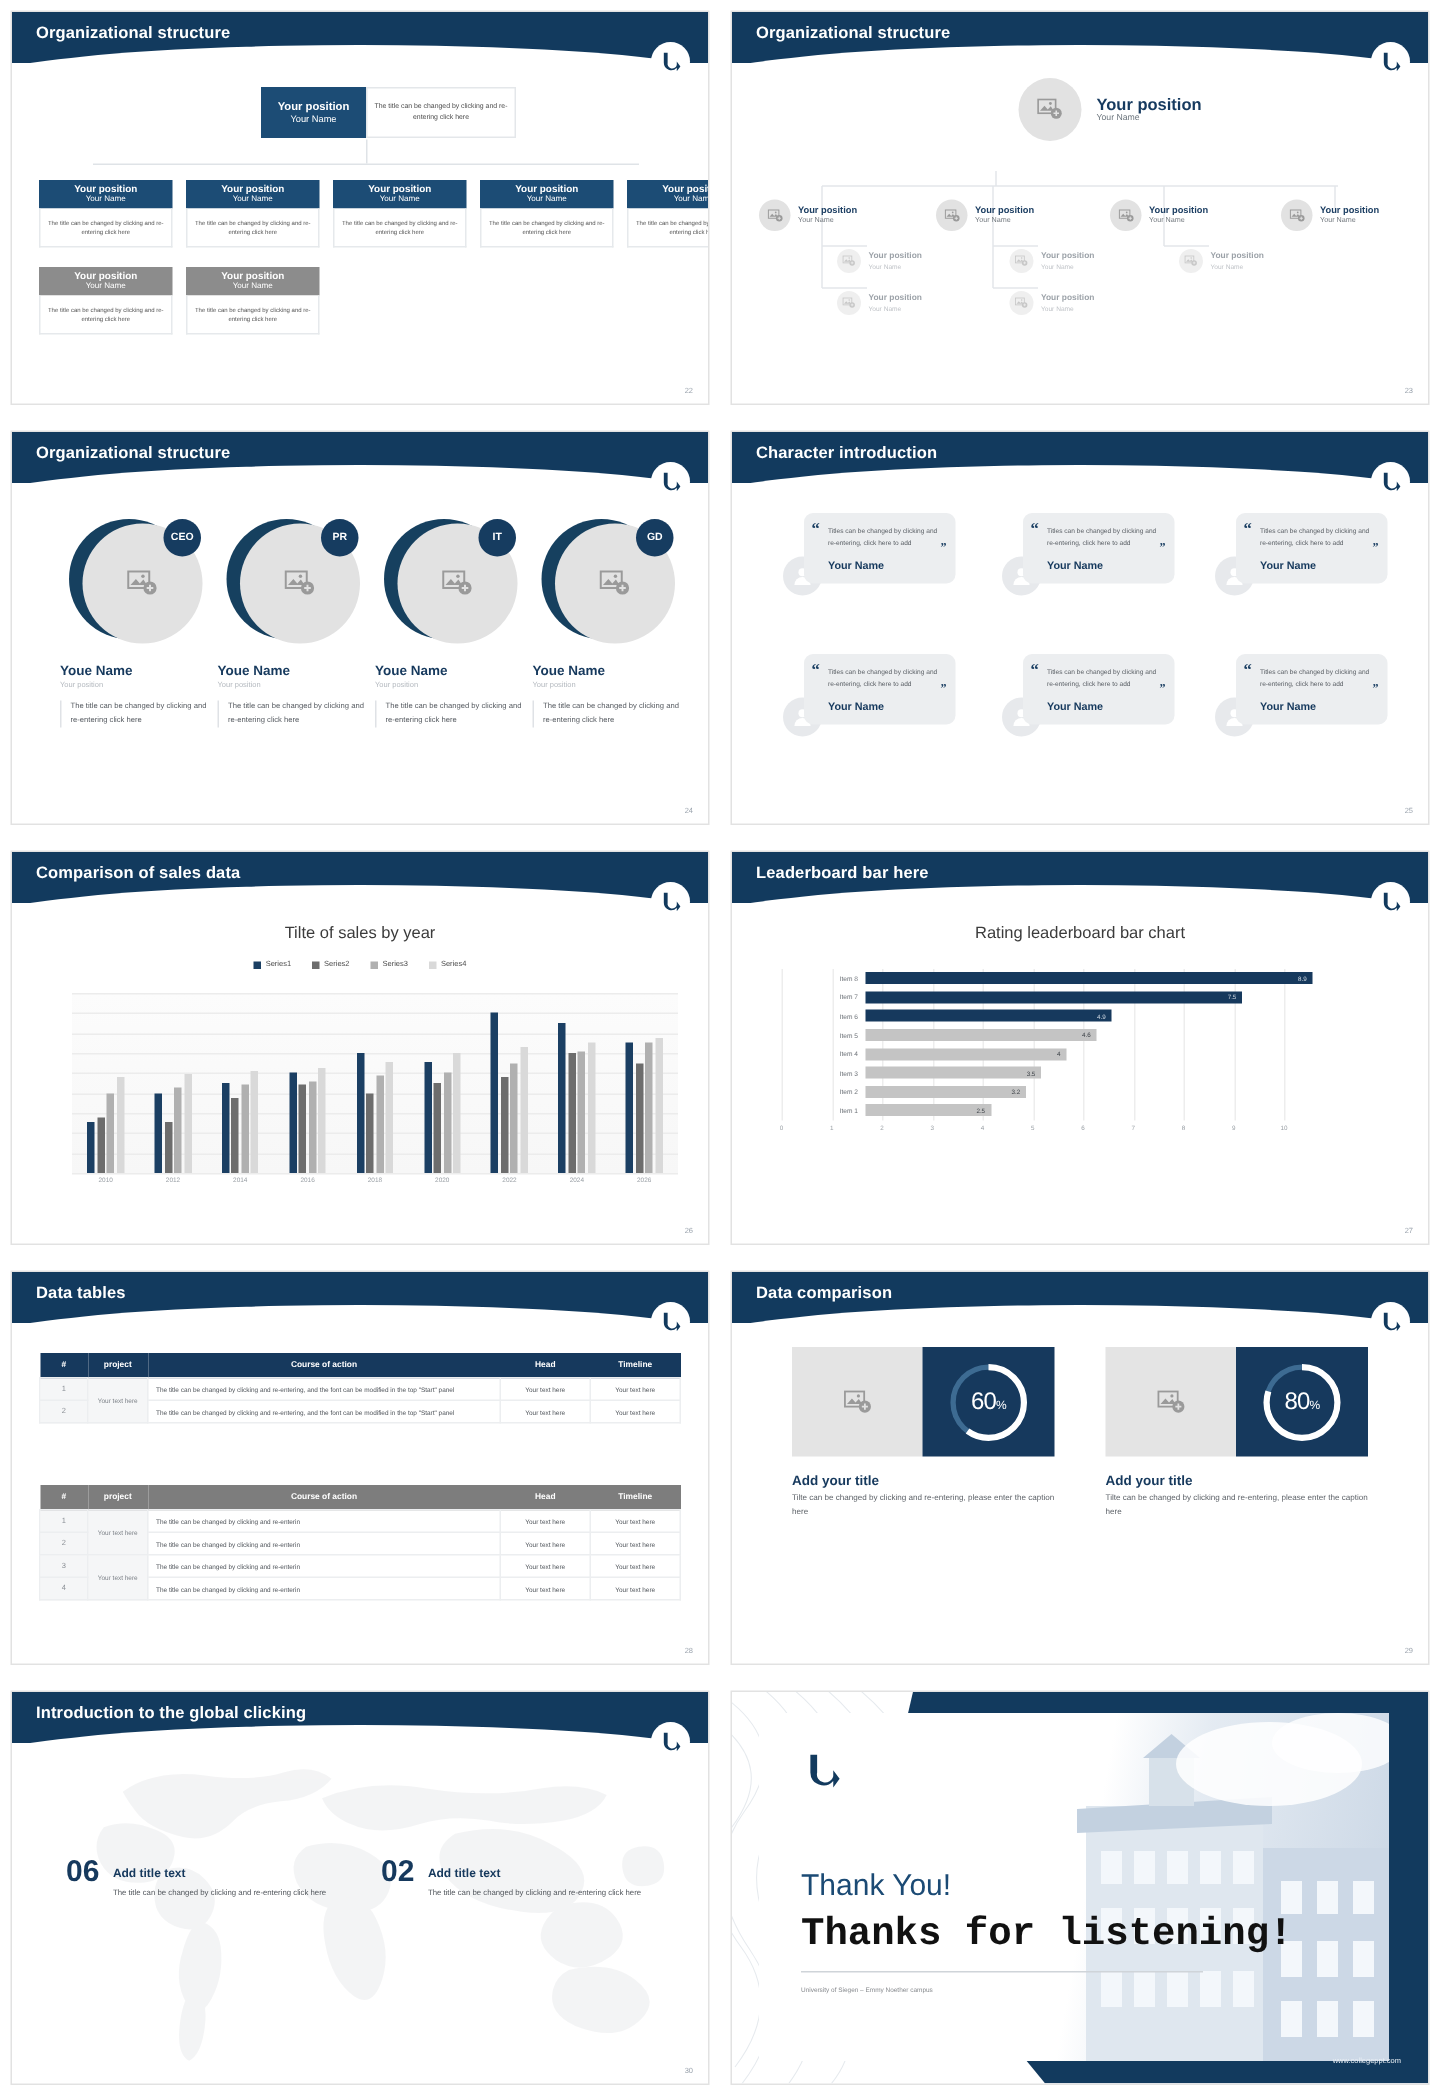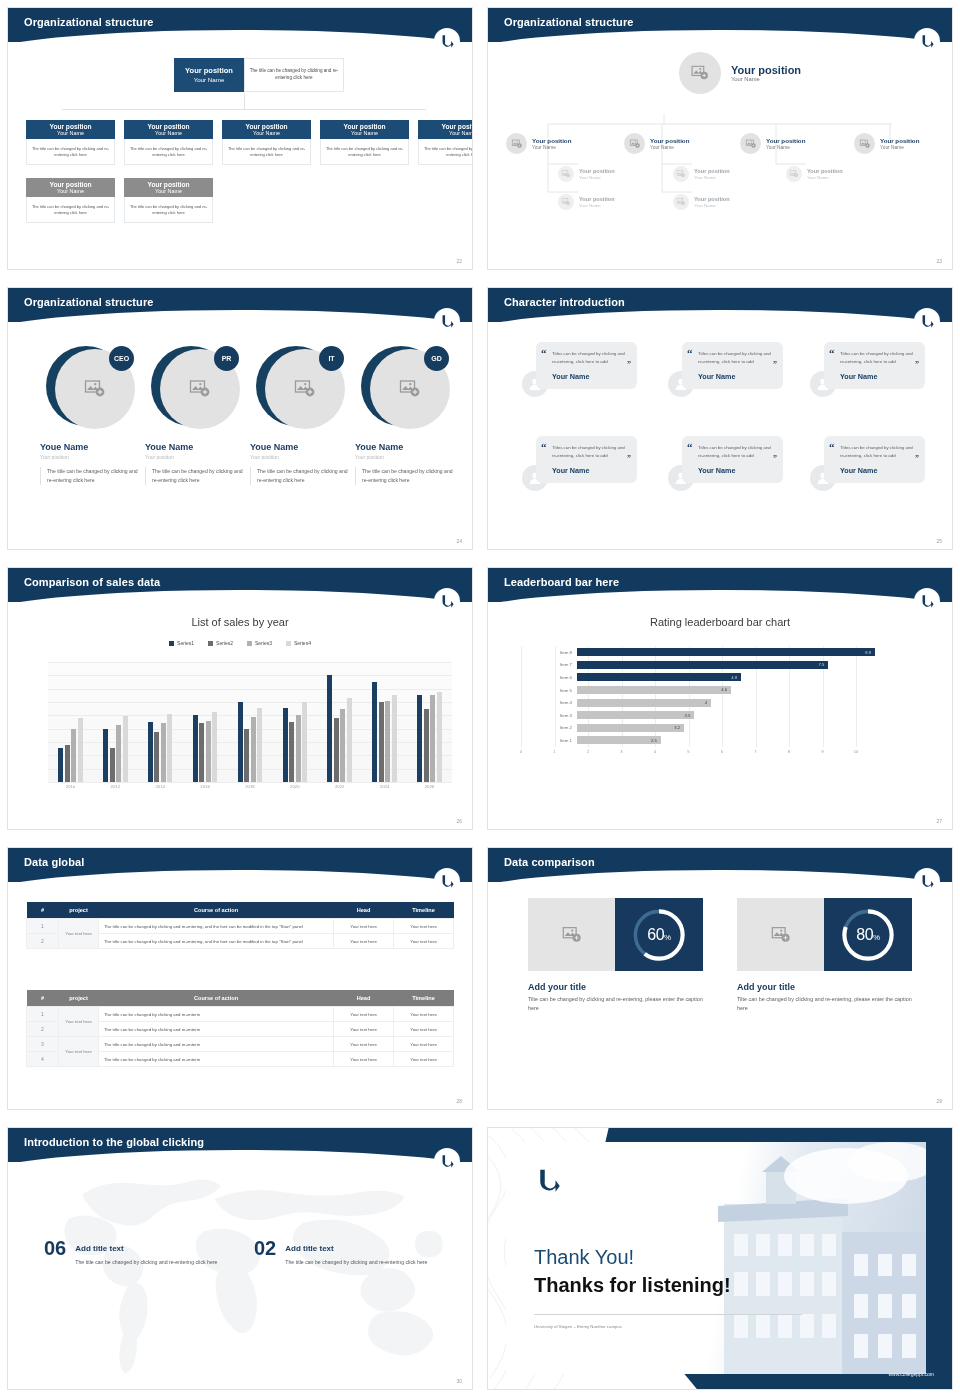--- a/index.html
+++ b/index.html
@@ -116,21 +116,21 @@
   .w30 h4{margin:6px 0 5px;font-size:8px;color:#16395D;font-weight:bold;}
   .w30 p{margin:0;font-size:5.2px;color:#52575d;line-height:1.85;}
   
   .s31{background:#fff;position:relative;}
   .s31 .navybg{position:absolute;left:0;top:0;width:100%;height:100%;background:#123A5E;clip-path:polygon(26% 0,100% 0,100% 100%,45% 100%,20% 46%);}
   .s31 .topo{position:absolute;left:0;top:0;width:100%;height:100%;}
   .s31 .panel{position:absolute;left:18px;top:14px;width:420px;height:232px;background:#fff;overflow:hidden;}
   .s31 .photo{position:absolute;right:0;top:0;width:230px;height:100%;background:linear-gradient(100deg,rgba(255,255,255,1) 0%,rgba(255,255,255,.55) 18%,rgba(219,228,238,.75) 42%,rgba(196,210,226,.9) 100%);}
   .s31 .logo31{position:absolute;left:28px;top:24px;}
   .s31 .ty{position:absolute;left:28px;top:104px;font-size:20px;color:#1b4a74;font-weight:normal;}
-  .s31 .tl{position:absolute;left:28px;top:132px;font-size:20px;color:#111;font-weight:bold;}
+  .s31 .tl{position:absolute;left:28px;top:132px;font-size:26px;color:#111;font-weight:bold;font-family:Liberation Mono, monospace;}
   .s31 .rule{position:absolute;left:28px;top:172px;width:268px;height:1px;background:#cfd4d9;}
   .s31 .cap{position:absolute;left:28px;top:182px;font-size:4.3px;color:#86898d;}
   .s31 .url{position:absolute;right:18px;bottom:12px;font-size:5px;color:#e8eef4;}
 </style>
 </head>
 <body>
 
 <svg width="0" height="0" style="position:absolute">
   <defs>
     <symbol id="ic-logo" viewBox="0 0 24 24">
@@ -542,21 +542,21 @@
     <div class="hdr">
         <div class="hdr-curve"></div>
       </div>
     <div class="hdr-title">Comparison of sales data</div>
     <div class="logo">
         <svg>
           <use href="#ic-logo"></use>
         </svg>
       </div>
 
-    <div class="ch-title">List of sales by year</div>
+    <div class="ch-title">Tilte of sales by year</div>
     <div class="legend" id="bar-legend">
         <div class="it">
           <span class="sw" style="background: rgb(27, 63, 99);"></span>
           <span>Series1</span>
         </div>
         <div class="it">
           <span class="sw" style="background: rgb(109, 109, 109);"></span>
           <span>Series2</span>
         </div>
         <div class="it">
@@ -758,21 +758,21 @@
         <span style="left: 90%;">9</span>
         <span style="left: 100%;">10</span>
       </div>
     <div class="pagenum">27</div>
   </div>
 
   <div class="slide">
     <div class="hdr">
         <div class="hdr-curve"></div>
       </div>
-    <div class="hdr-title">Data global</div>
+    <div class="hdr-title">Data tables</div>
     <div class="logo">
         <svg>
           <use href="#ic-logo"></use>
         </svg>
       </div>
 
     <table class="tbl navy" style="top:54px">
       <colgroup>
           <col style="width:32px">
           <col style="width:40px">

